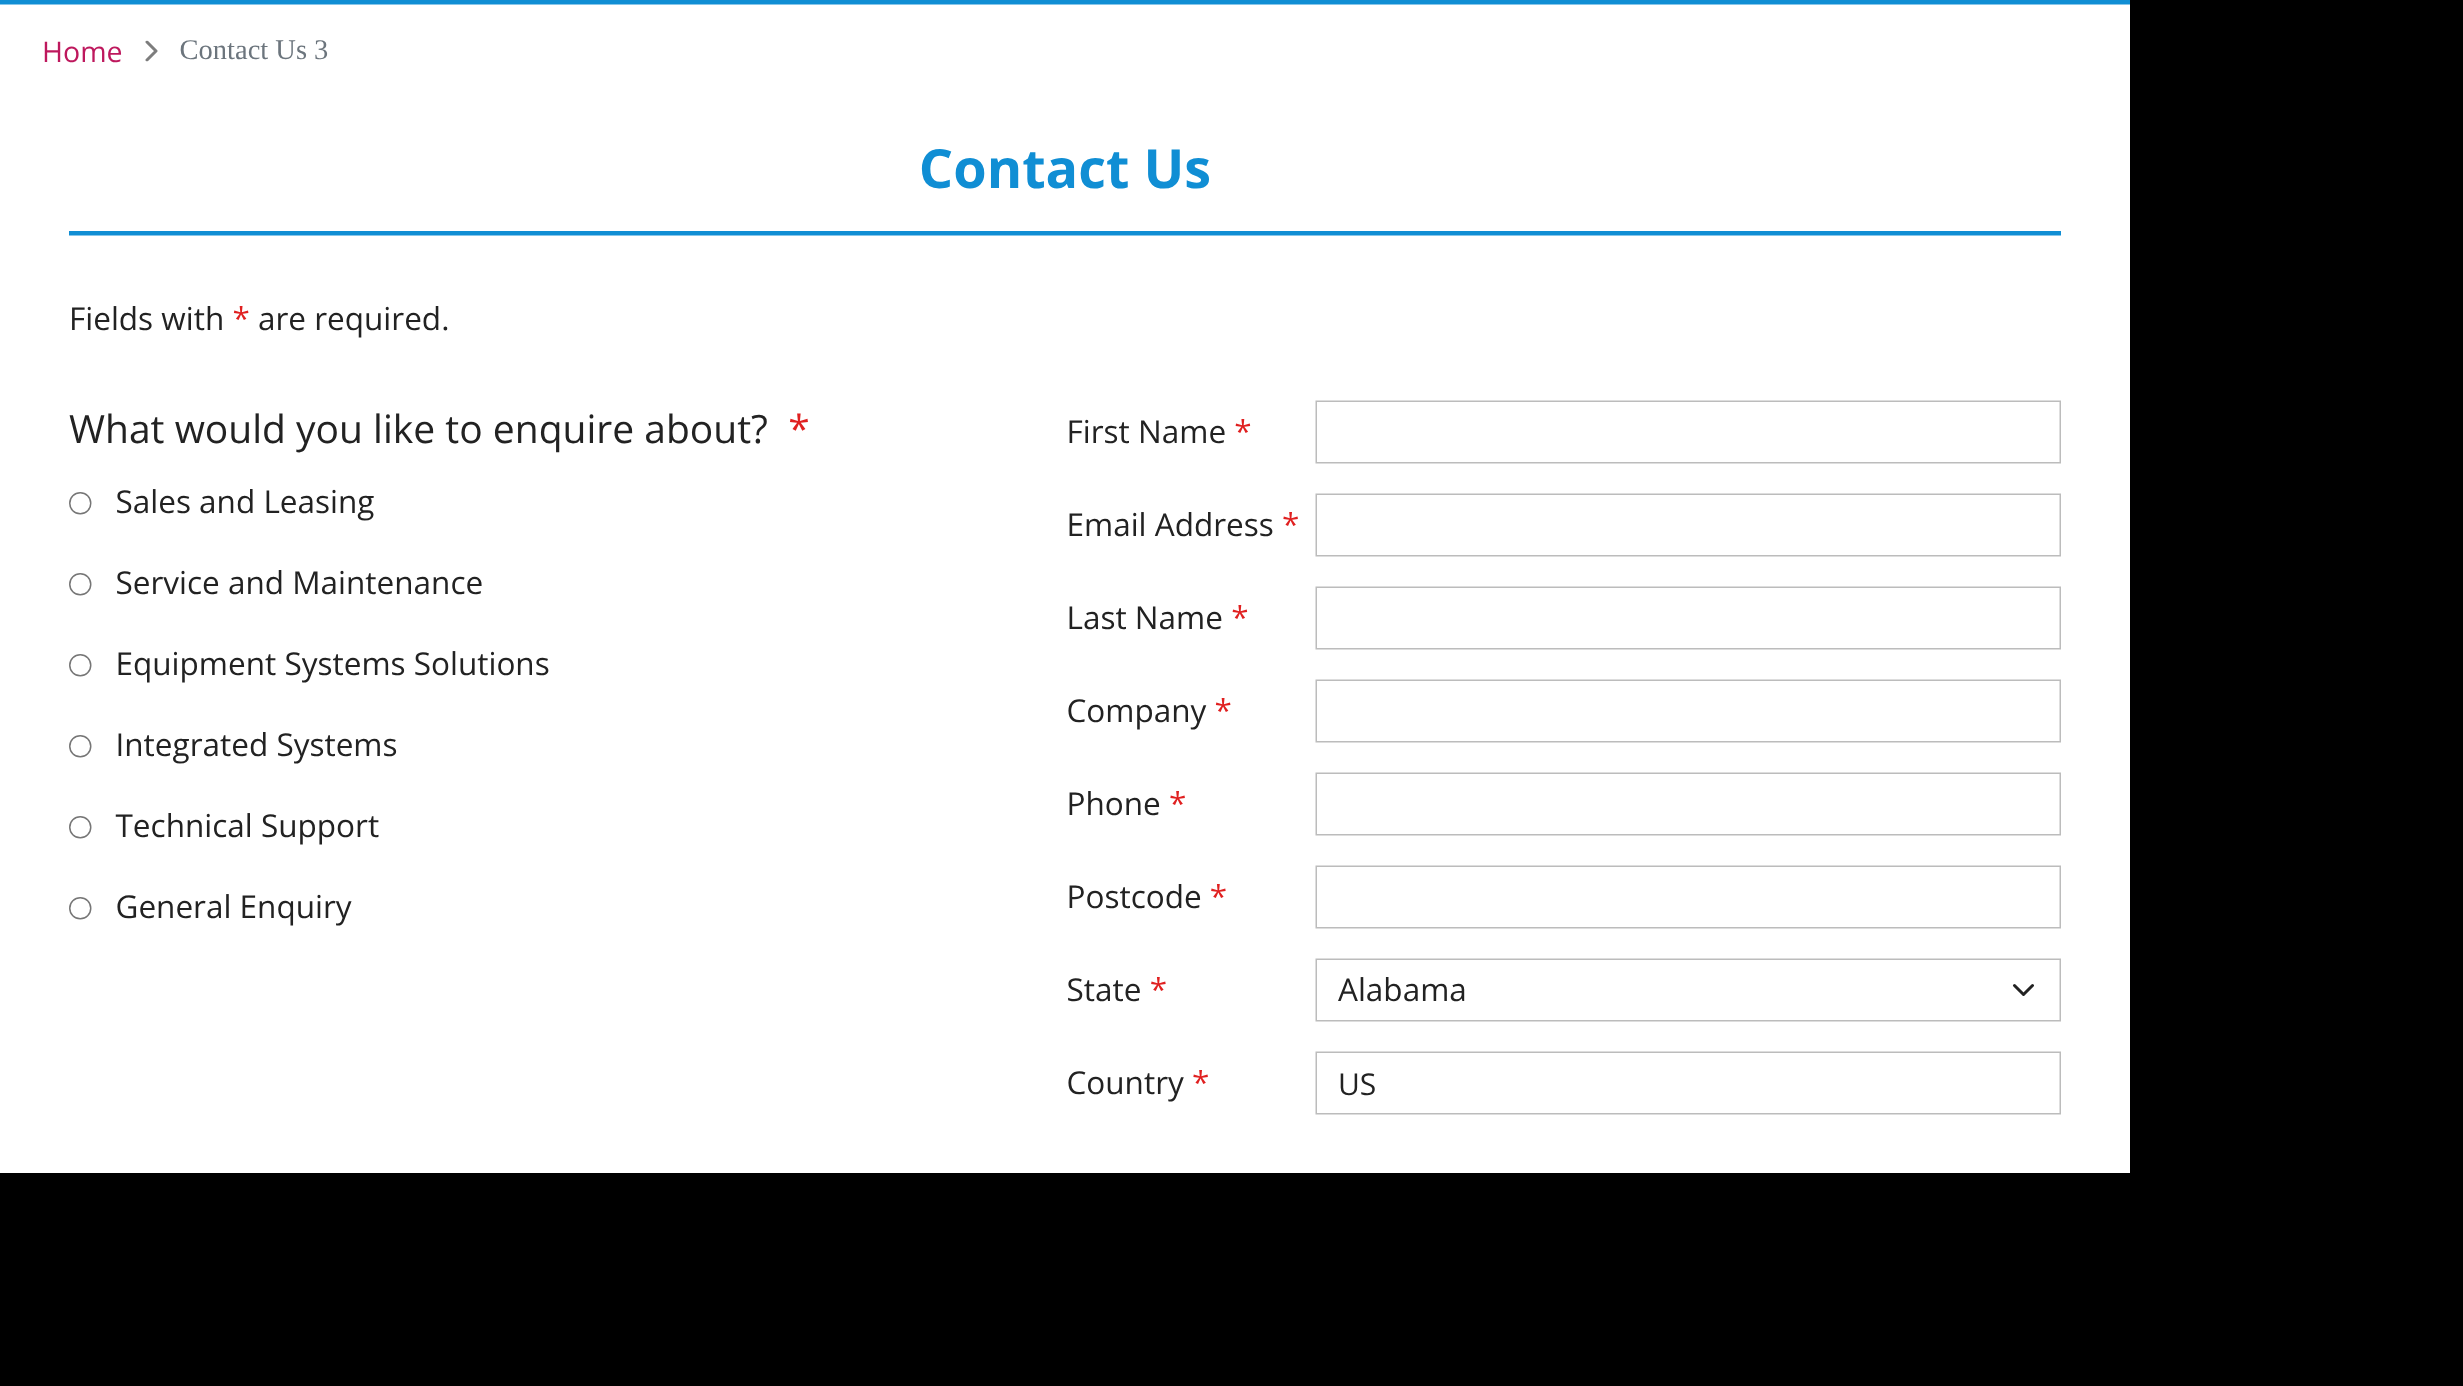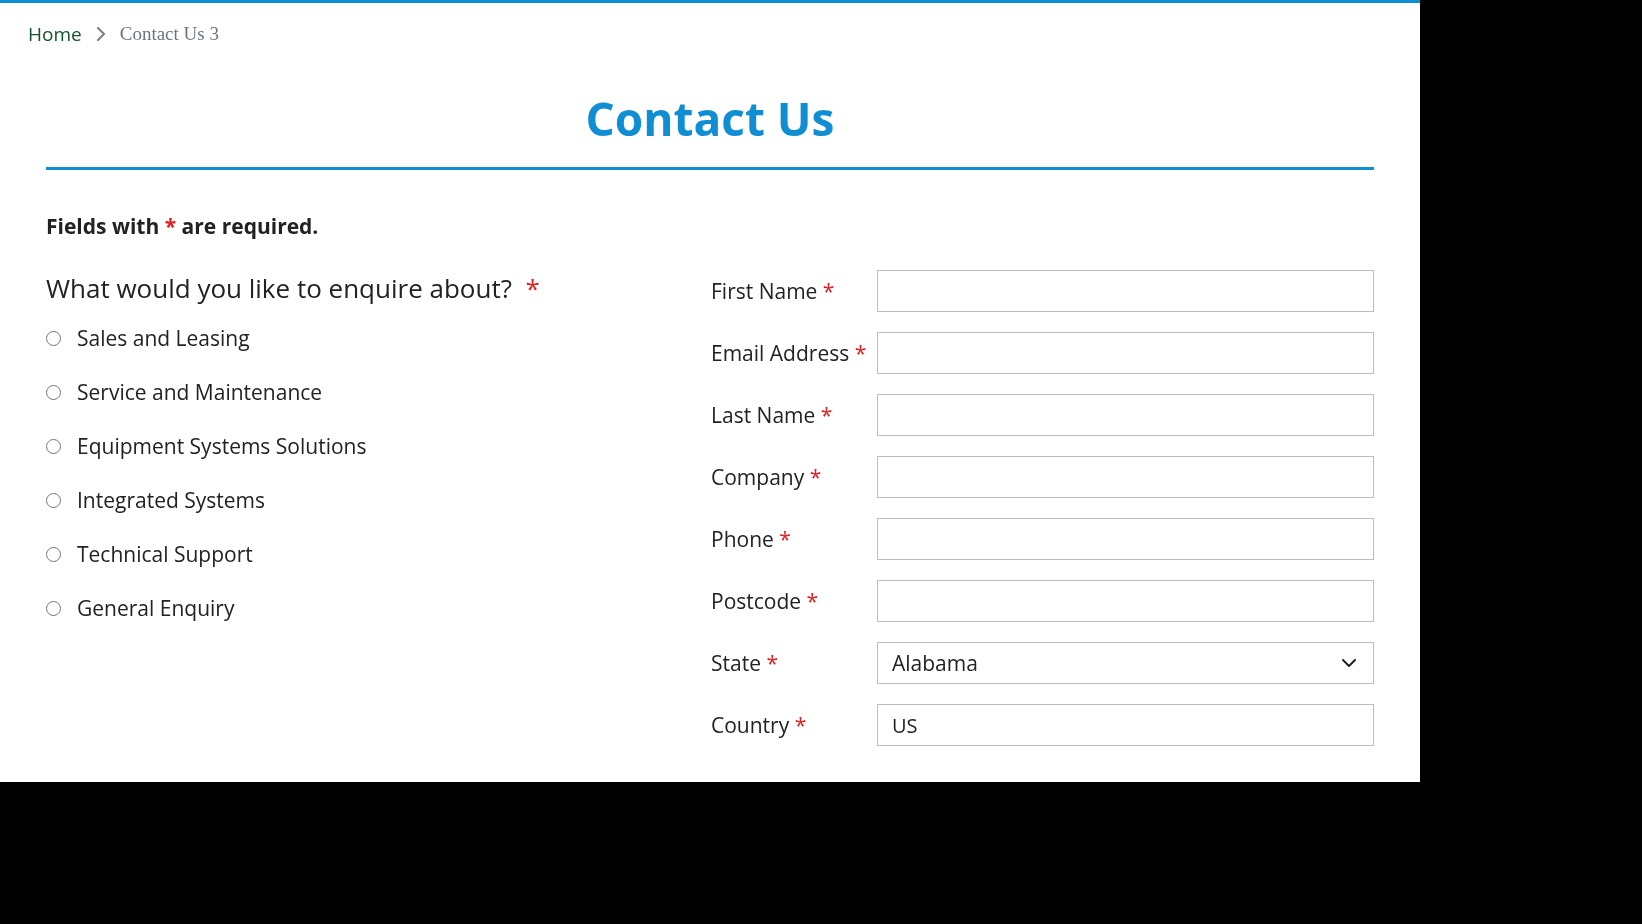--- a/index.html
+++ b/index.html
@@ -22,49 +22,48 @@
     padding: 0 0 0 0;
   }
   .breadcrumb {
     display: flex;
     align-items: center;
     gap: 14px;
     padding: 18px 0 0 28px;
     font-size: 19px;
   }
   .breadcrumb a.home-link {
-    color: #14532d;
+    color: #be185d;
     text-decoration: none;
   }
   .breadcrumb .chev {
     color: #7d7d7d;
     display: inline-flex;
     align-items: center;
   }
   .breadcrumb .current {
     color: #6c757d;
     font-family: Liberation Serif, serif;
   }
   .content {
     padding: 40px 46px 0 46px;
   }
   h1.page-title {
     text-align: center;
     color: #108ed4;
-    font-size: 46px;
+    font-size: 36px;
     font-weight: 700;
     padding-bottom: 18px;
     border-bottom: 3px solid #108ed4;
     margin-bottom: 42px;
   }
   .required-note {
     font-size: 21px;
     color: #222;
-    margin-bottom: 30px;
-    font-weight: bold;
+    margin-bottom: 40px;
   }
   .asterisk {
     color: #e02020;
   }
   .two-col {
     display: flex;
     gap: 0;
   }
   .col-left {
     flex: 0 0 665px;

